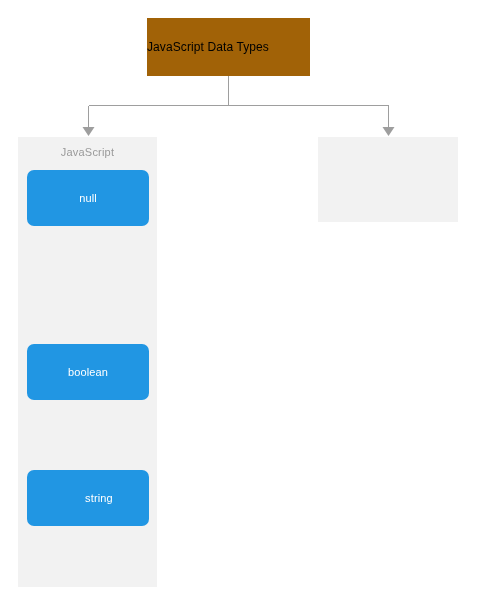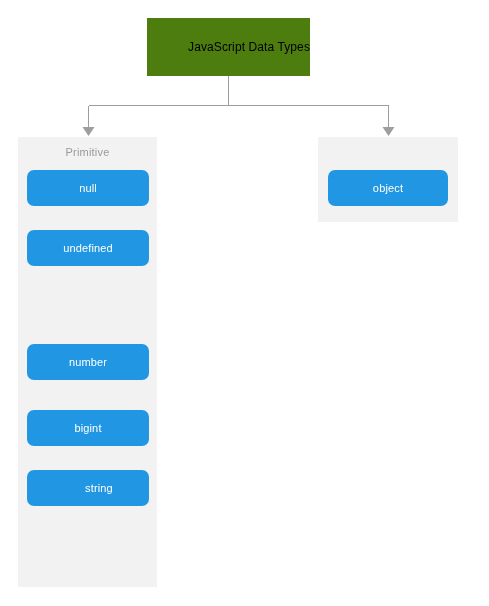--- a/index.html
+++ b/index.html
@@ -23,24 +23,24 @@
     height: 606px;
   }
 
   
   .root-node {
     position: absolute;
     left: 147px;
     top: 18px;
     width: 163px;
     height: 58px;
-    background: #4d7c0f;
+    background: #a16207;
     display: flex;
     align-items: center;
-    justify-content: flex-end;
+    justify-content: flex-start;
     box-sizing: border-box;
   }
   .root-node-label {
     font-size: 12px;
     line-height: 14px;
     color: #000000;
     text-align: center;
     letter-spacing: 0.1px;
   }
 
@@ -80,21 +80,21 @@
     text-align: center;
     font-size: 11px;
     line-height: 13px;
     color: #9a9a9a;
     letter-spacing: 0.2px;
   }
 
   
   .type-chip {
     position: absolute;
-    height: 36px;
+    height: 56px;
     background: #2196E3;
     border-radius: 7px;
     display: flex;
     align-items: center;
     justify-content: center;
     box-sizing: border-box;
   }
   .group-primitive .type-chip {
     left: 9px;
     width: 122px;
@@ -140,39 +140,30 @@
       <line x1="88.5" y1="105.5" x2="88.5" y2="127"></line>
 
       <line x1="388.5" y1="105.5" x2="388.5" y2="127"></line>
     </g>
 
     <polygon points="82.5,127 94.5,127 88.5,136" fill="#9e9e9e"></polygon>
     <polygon points="382.5,127 394.5,127 388.5,136" fill="#9e9e9e"></polygon>
   </svg>
 
   <div class="group-box group-primitive">
-    <div class="group-label">Primitive</div>
+    <div class="group-label">JavaScript</div>
 
     <div class="type-chip chip-0">
       <span class="type-chip-label">null</span>
     </div>
-    <div class="type-chip chip-1">
-      <span class="type-chip-label">undefined</span>
-    </div>
     <div class="type-chip chip-3">
-      <span class="type-chip-label">number</span>
-    </div>
-    <div class="type-chip chip-4">
-      <span class="type-chip-label">bigint</span>
+      <span class="type-chip-label">boolean</span>
     </div>
     <div class="type-chip chip-5">
       <span class="type-chip-label">string</span>
     </div>
   </div>
 
   <div class="group-box group-complex">
 
-    <div class="type-chip">
-      <span class="type-chip-label">object</span>
-    </div>
   </div>
 
 </div>
 
 </body></html>

